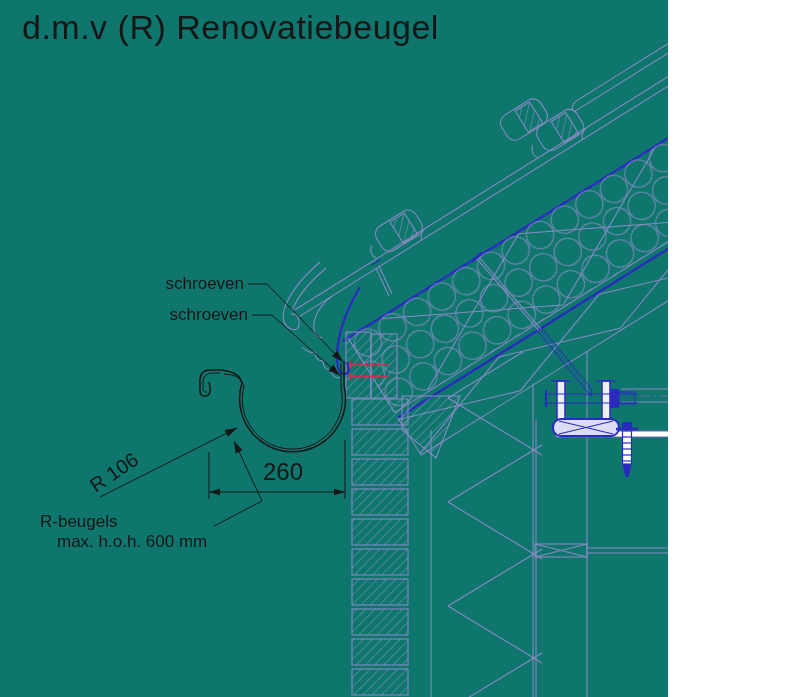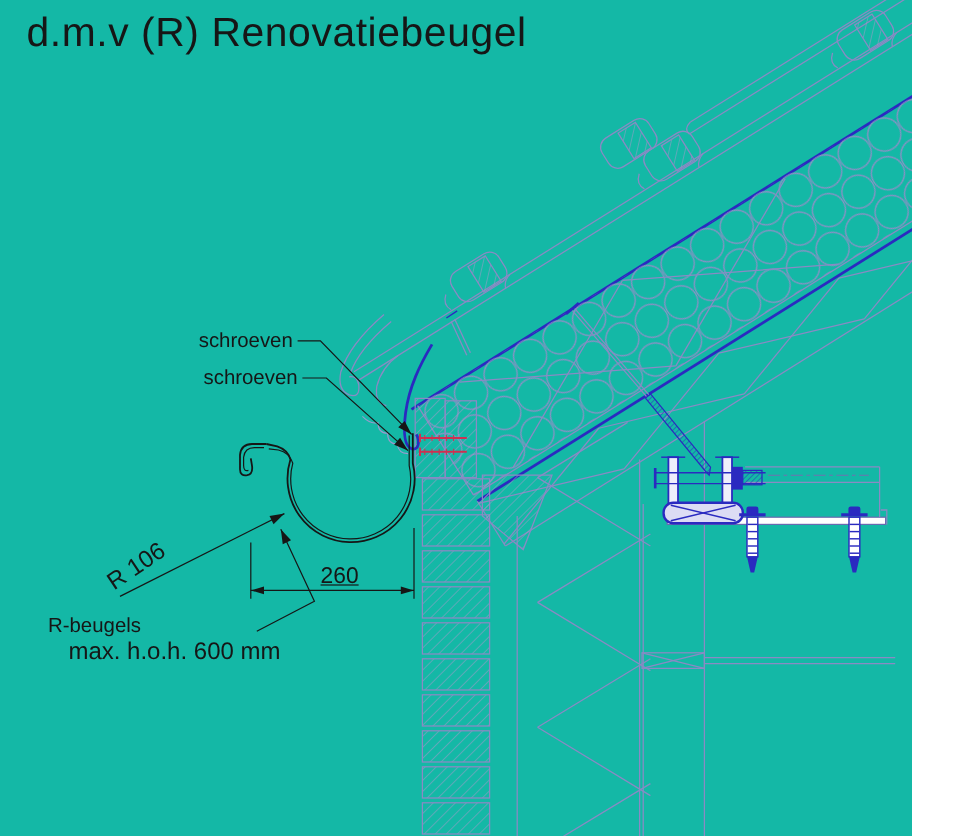--- a/index.html
+++ b/index.html
@@ -1,26 +1,26 @@
 <!DOCTYPE html>
 <html><head>
 <meta charset="utf-8">
 <style>
   html,body{margin:0;padding:0;background:#fff;}
-  .canvas{position:relative;width:760px;height:697px;background:#14b8a6;overflow:hidden;
+  .canvas{position:relative;width:668px;height:697px;background:#0f766e;overflow:hidden;
           font-family:"Liberation Sans",sans-serif;}
   .title{position:absolute;left:22px;top:8px;font-size:34px;font-weight:400;color:#161616;
          letter-spacing:0.5px;white-space:nowrap;}
   .lbl{position:absolute;color:#161616;white-space:nowrap;}
   .lbl-schroeven1{left:120px;top:274px;width:124px;font-size:17px;text-align:right;}
   .lbl-schroeven2{left:124px;top:305px;width:124px;font-size:17px;text-align:right;}
   .lbl-r106{left:92px;top:476px;font-size:20px;transform:rotate(-34deg);transform-origin:left center;}
-  .lbl-260{left:255px;top:470px;width:56px;font-size:19px;text-align:center;text-decoration:underline;}
+  .lbl-260{left:255px;top:458px;width:56px;font-size:24px;text-align:center;}
   .lbl-note1{left:40px;top:512px;font-size:17px;}
-  .lbl-note2{left:57px;top:532px;font-size:20px;}
+  .lbl-note2{left:57px;top:532px;font-size:17px;}
   svg{position:absolute;left:0;top:0;}
   .pl{stroke:#8a8ac4;fill:none;stroke-width:1.05px;}
   .pl2{stroke:#9a9ace;fill:none;stroke-width:0.9px;}
   .pd{stroke:#2a2ac0;fill:none;stroke-width:2.3px;}
   .pdt{stroke:#2a2ac0;fill:none;stroke-width:1.2px;}
   .blk{stroke:#161616;fill:none;stroke-width:1.5px;}
   .thin{stroke:#161616;fill:none;stroke-width:1px;}
   .red{stroke:#cf3050;fill:none;stroke-width:1.7px;}
   .redt{stroke:#cf3050;fill:none;stroke-width:0.9px;}
   .ablk{fill:#161616;stroke:none;}

